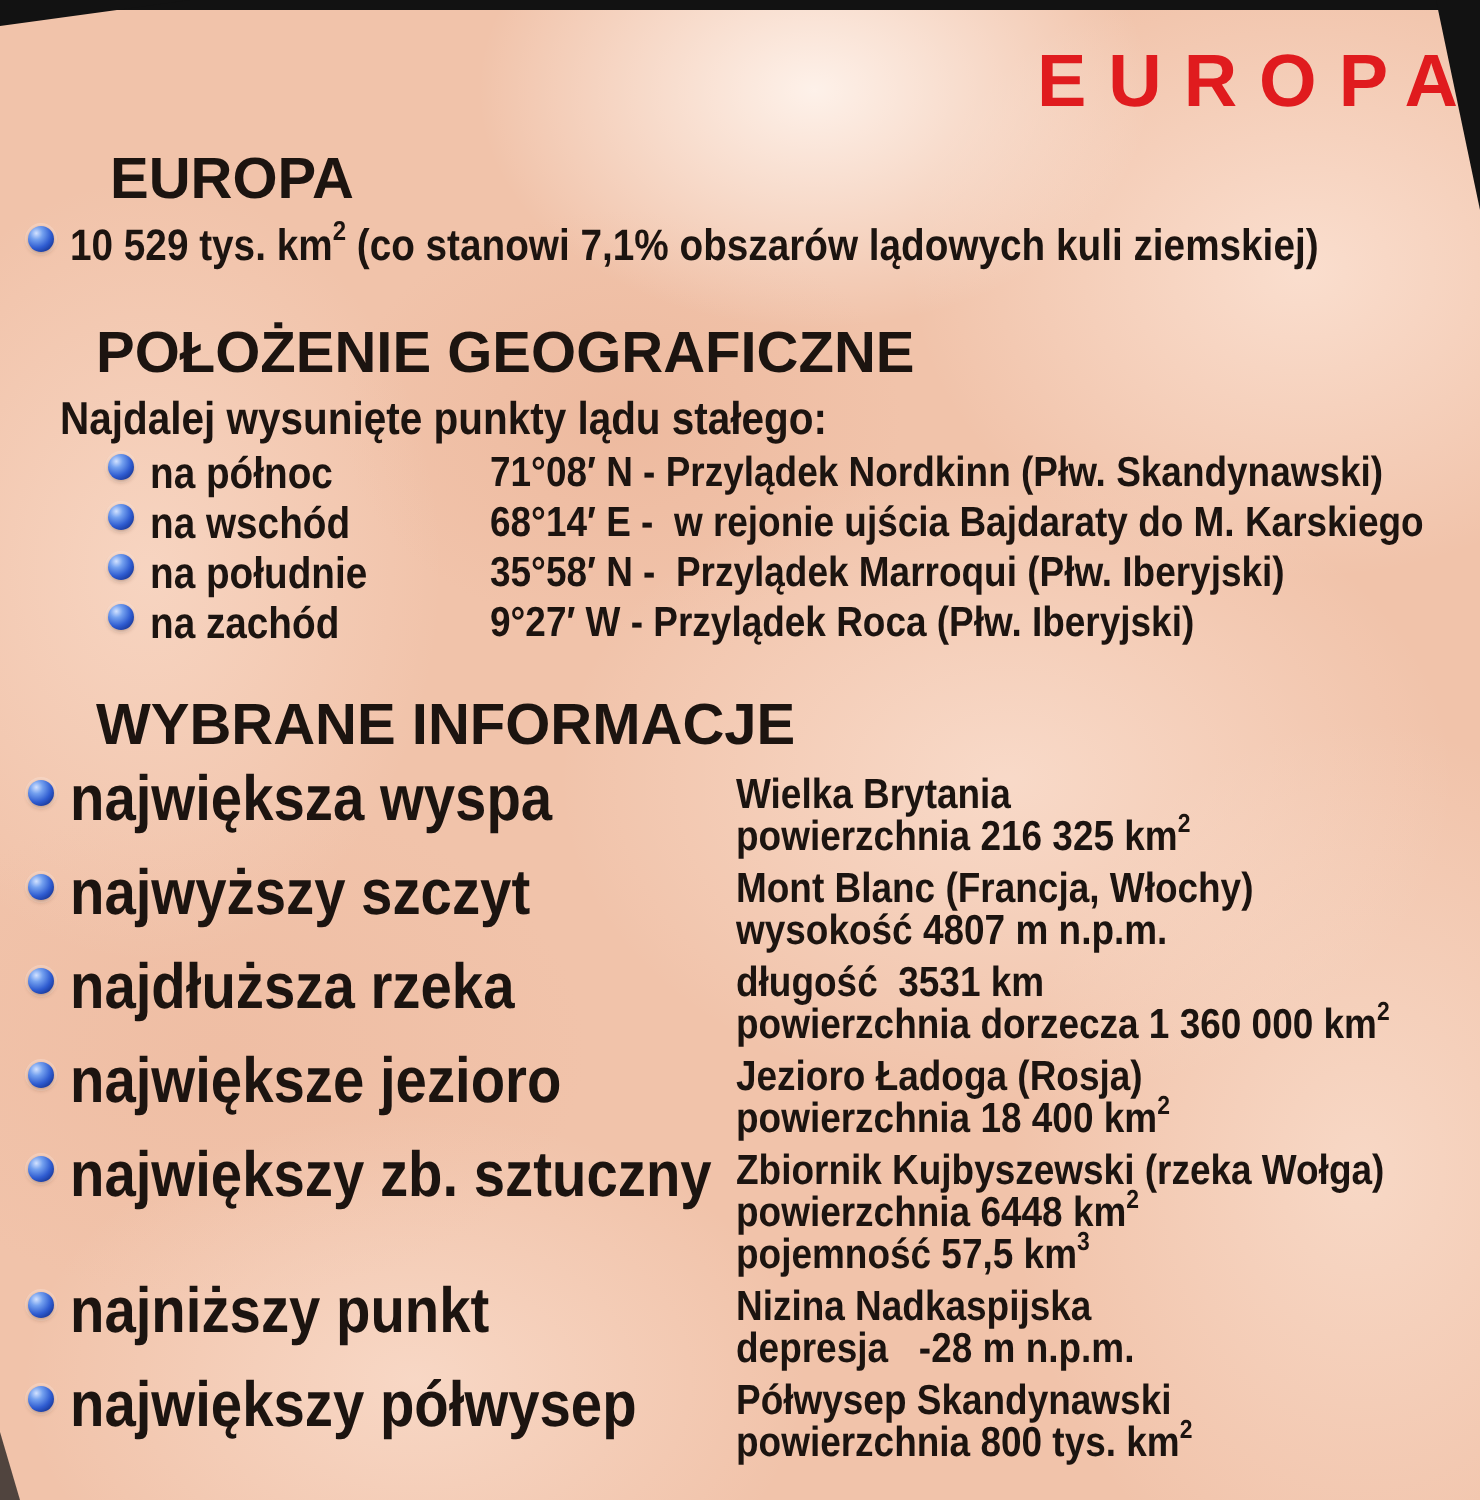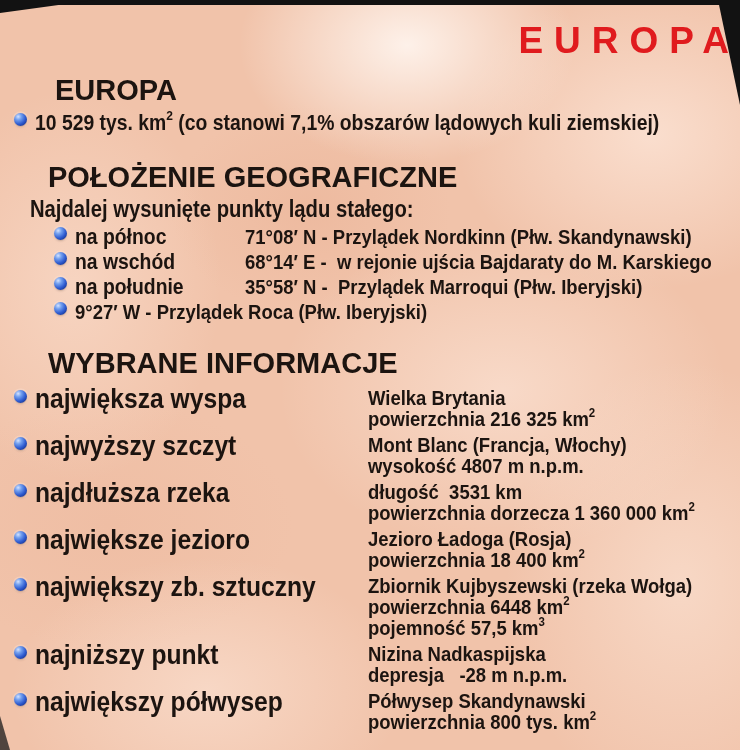--- a/index.html
+++ b/index.html
@@ -62,21 +62,21 @@
   .area-row{margin-top:4px;font-size:22px;line-height:26px;text-align:center;}
 
   .intro{margin:4px 0 2px 30px;font-size:23px;line-height:25px;}
 
   .dir-row{line-height:25px;height:25px;margin-left:40px;}
   .dir-label{width:170px;flex:none;font-size:22px;}
   .dir-value{font-size:21px;}
 
   .facts{margin-top:8px;}
   .fact-row{margin-bottom:5px;}
-  .fact-label{width:333px;flex:none;font-size:28px;line-height:24px;}
+  .fact-label{width:333px;flex:none;font-size:32px;line-height:24px;}
   .fact-value{font-size:21px;line-height:21px;}
   .vline{line-height:21px;}
 
   sup{font-size:.62em;position:relative;top:-.1em;vertical-align:super;line-height:0;}
 </style>
 </head>
 <body>
 
 <div class="sign">
   <div class="content">
@@ -111,20 +111,21 @@
       </div>
 
       <div class="row dir-row">
         <span class="bullet"></span>
         <span class="dir-label"><span class="cond">na południe</span></span>
         <span class="dir-value"><span class="cond">35°58′ N -&nbsp; Przylądek Marroqui (Płw. Iberyjski)</span></span>
       </div>
 
       <div class="row dir-row">
         <span class="bullet"></span>
+        <span class="dir-label"><span class="cond">na zachód</span></span>
         <span class="dir-value"><span class="cond">9°27′ W - Przylądek Roca (Płw. Iberyjski)</span></span>
       </div>
 
     </div>
 
     <h2 class="h-wyb">WYBRANE INFORMACJE</h2>
 
     <div class="facts">
 
       <div class="row fact-row">

